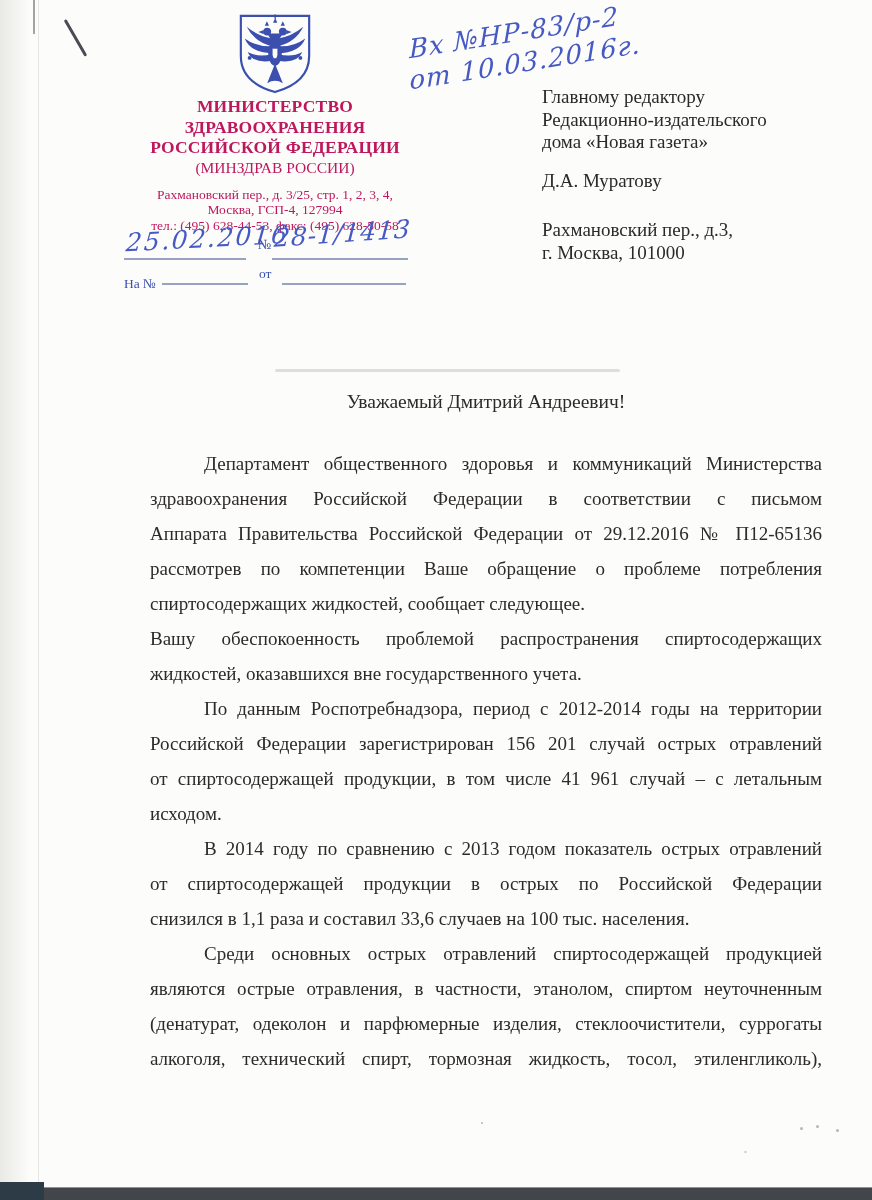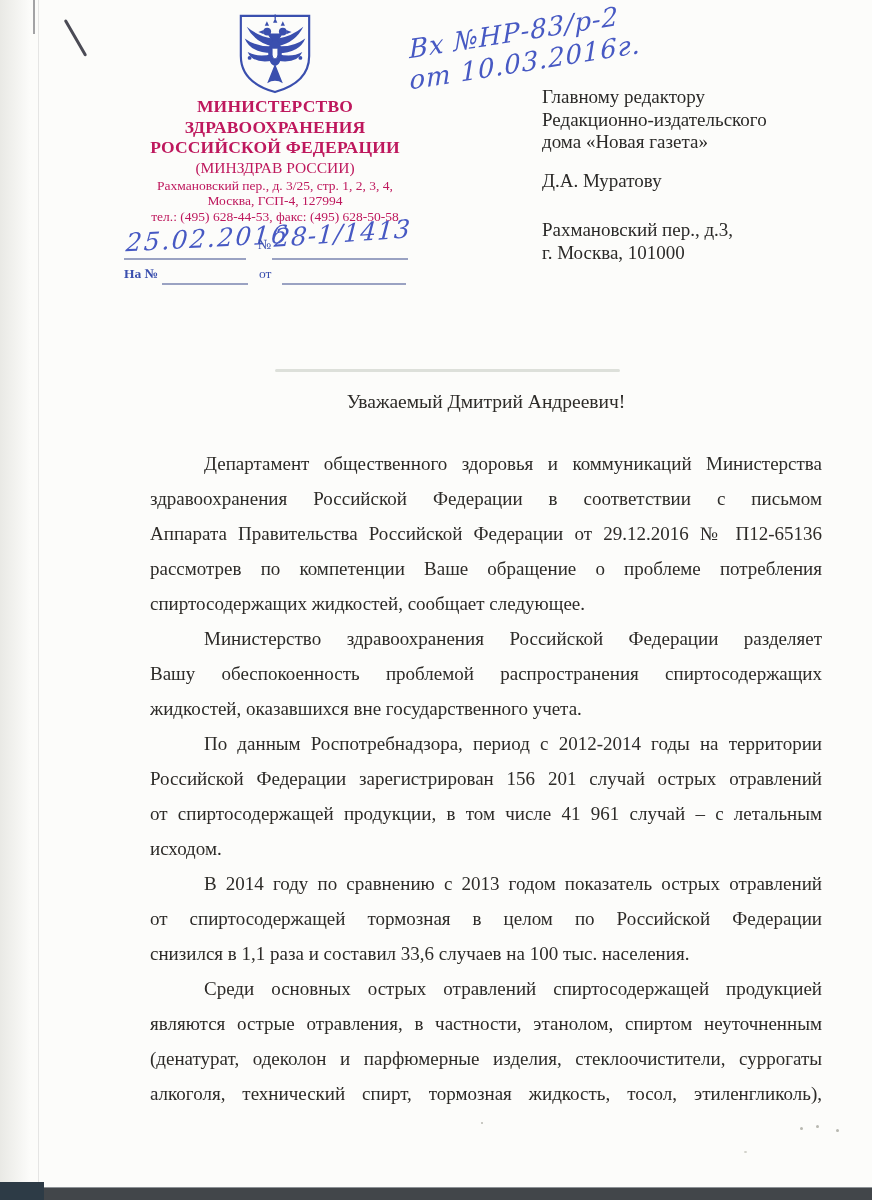--- a/index.html
+++ b/index.html
@@ -22,39 +22,39 @@
     background:#42464a; border-top:1px solid #8d9296; }
   .corner-block { position:absolute; left:0; top:1182px; width:44px; height:18px; background:#2d3b46; }
   .speck { position:absolute; background:#b8b8b0; border-radius:50%; }
 
   
   .letterhead { position:absolute; left:105px; top:13px; width:340px; text-align:center; color:#be185d; }
   .emblem { display:block; margin:0 auto 1px auto; }
   .org { font-weight:bold; font-size:17.5px; line-height:20.5px; letter-spacing:.2px; }
   .org-short { font-size:15.5px; line-height:20px; }
   .lh-addr { font-size:13.5px; line-height:15.5px; }
-  .lh-addr-first { margin-top:0; }
+  .lh-addr-first { margin-top:9px; }
 
   
   .hw { font-family:"DejaVu Serif", serif; font-style:italic; color:#4759c3; }
   .hw-date { position:absolute; left:126px; top:224px; font-size:25px;
     transform:rotate(-3deg) skewX(-8deg); letter-spacing:2px; }
   .no-sign { position:absolute; left:258px; top:237px; font-size:14px; color:#3a4fae; }
   .hw-num { position:absolute; left:274px; top:219px; font-size:25px;
     transform:rotate(-4deg) skewX(-8deg); letter-spacing:1px; }
   .reg-note { position:absolute; left:408px; top:16px; font-size:26px; line-height:31px;
     transform:rotate(-9deg) skewX(-8deg); letter-spacing:1px; white-space:nowrap; }
 
   .ul { position:absolute; height:1.5px; background:#9aa2c2; }
   .ul-a { left:124px; top:258px; width:122px; }
   .ul-b { left:272px; top:258px; width:136px; }
   .ul-c { left:162px; top:283px; width:86px; }
   .ul-d { left:282px; top:283px; width:124px; }
   .ref { position:absolute; font-size:13.5px; color:#3a4fae; }
-  .ref-na { left:124px; top:266px;font-weight:bold; }
+  .ref-na { left:124px; top:276px; }
   .ref-ot { left:259px; top:266px; }
 
   
   .recipient { position:absolute; left:542px; top:86px; font-size:19px; line-height:22.5px; color:#2b2a28; }
   .recipient .gap-name { margin-top:16px; }
   .recipient .gap-addr { margin-top:27px; }
 
   
   .salutation { position:absolute; left:150px; top:391px; width:672px;
     text-align:center; font-size:19.5px; color:#2d2b28; }
@@ -139,33 +139,32 @@
 
   <div class="body-text">
     <div class="para">
       <div class="bline first">Департамент общественного здоровья и коммуникаций Министерства</div>
       <div class="bline">здравоохранения Российской Федерации в соответствии с письмом</div>
       <div class="bline">Аппарата Правительства Российской Федерации от 29.12.2016 № П12-65136</div>
       <div class="bline">рассмотрев по компетенции Ваше обращение о проблеме потребления</div>
       <div class="bline last">спиртосодержащих жидкостей, сообщает следующее.</div>
     </div>
     <div class="para">
-      <div class="bline first">Министерство здравоохранения Российской Федерации разделяет</div>
       <div class="bline">Вашу обеспокоенность проблемой распространения спиртосодержащих</div>
       <div class="bline last">жидкостей, оказавшихся вне государственного учета.</div>
     </div>
     <div class="para">
       <div class="bline first">По данным Роспотребнадзора, период с 2012-2014 годы на территории</div>
       <div class="bline">Российской Федерации зарегистрирован 156 201 случай острых отравлений</div>
       <div class="bline">от спиртосодержащей продукции, в том числе 41 961 случай – с летальным</div>
       <div class="bline last">исходом.</div>
     </div>
     <div class="para">
       <div class="bline first">В 2014 году по сравнению с 2013 годом показатель острых отравлений</div>
-      <div class="bline">от спиртосодержащей тормозная в целом по Российской Федерации</div>
+      <div class="bline">от спиртосодержащей продукции в острых по Российской Федерации</div>
       <div class="bline last">снизился в 1,1 раза и составил 33,6 случаев на 100 тыс. населения.</div>
     </div>
     <div class="para">
       <div class="bline first">Среди основных острых отравлений спиртосодержащей продукцией</div>
       <div class="bline">являются острые отравления, в частности, этанолом, спиртом неуточненным</div>
       <div class="bline">(денатурат, одеколон и парфюмерные изделия, стеклоочистители, суррогаты</div>
       <div class="bline">алкоголя, технический спирт, тормозная жидкость, тосол, этиленгликоль),</div>
     </div>
   </div>
 

